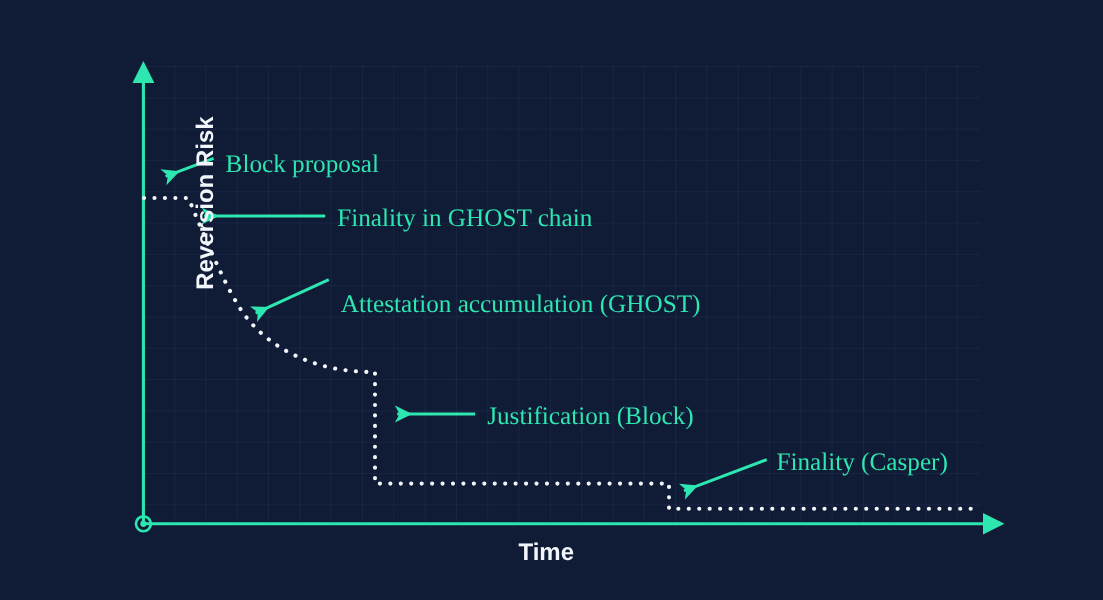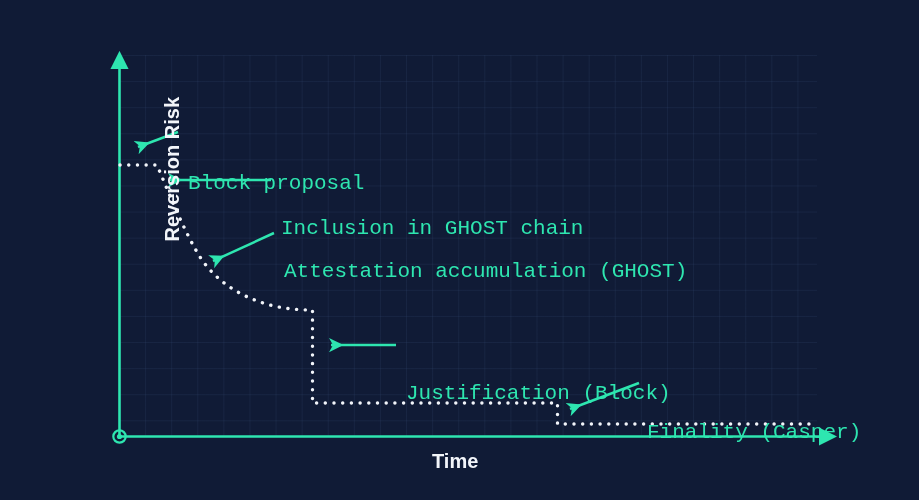--- a/index.html
+++ b/index.html
@@ -4,22 +4,22 @@
 <style>
   html,body{margin:0;padding:0;background:#0f1a33;}
   #stage{position:relative;width:919px;height:500px;background:#101b36;overflow:hidden;
          font-family:"DejaVu Sans Mono", monospace;}
   #gridlayer{position:absolute;left:119px;top:55px;width:698px;height:381px;
      background-image:
        linear-gradient(to right, rgba(120,160,220,.075) 1px, transparent 1px),
        linear-gradient(to bottom, rgba(120,160,220,.075) 1px, transparent 1px);
      background-size:26.1px 26.1px;}
   svg.overlay{position:absolute;left:0;top:0;width:919px;height:500px;}
-  .anno{position:absolute;color:#2ee6b0;font-family:Liberation Mono, monospace;
-        font-size:21px;letter-spacing:0px;white-space:nowrap;margin-top:48px;}
+  .anno{position:absolute;color:#2ee6b0;font-family:Liberation Serif, serif;
+        font-size:21px;letter-spacing:0px;white-space:nowrap;}
   .axlabel{position:absolute;color:#f2f5fa;font-family:"Liberation Sans", sans-serif;
            font-weight:bold;font-size:20px;white-space:nowrap;}
   #ylabel{left:66px;top:160px;width:28px;transform-origin:center;
           transform:rotate(-90deg) translate(0,0);}
   #ylabel span{display:block;transform:translate(-56px,92px);}
   #xlabel{left:432px;top:450px;}
 </style>
 </head>
 <body>
 
@@ -52,22 +52,22 @@
              L 812,424" fill="none" stroke="#f2f5fa" stroke-width="3.4" stroke-linecap="round" stroke-dasharray="0.1 8.6"></path>
 
     <path d="M 178,132 L 138,147" stroke="#2ee6b0" stroke-width="2.5" fill="none" marker-end="url(#annohead)"></path>
     <path d="M 271,180 L 170,180" stroke="#2ee6b0" stroke-width="2.5" fill="none" marker-end="url(#annohead)"></path>
     <path d="M 274,233 L 213,261" stroke="#2ee6b0" stroke-width="2.5" fill="none" marker-end="url(#annohead)"></path>
     <path d="M 396,345 L 331,345" stroke="#2ee6b0" stroke-width="2.5" fill="none" marker-end="url(#annohead)"></path>
     <path d="M 639,383 L 570,409" stroke="#2ee6b0" stroke-width="2.5" fill="none" marker-end="url(#annohead)"></path>
   </svg>
 
   <div class="anno" style="left:188px;top:124px;">Block proposal</div>
-  <div class="anno" style="left:281px;top:169px;">Inclusion in GHOST chain</div>
-  <div class="anno" style="left:284px;top:212px;text-align:center;">Attestation accumulation (GHOST)</div>
+  <div class="anno" style="left:281px;top:169px;">Finality in GHOST chain</div>
+  <div class="anno" style="left:284px;top:241px;text-align:center;">Attestation accumulation (GHOST)</div>
   <div class="anno" style="left:406px;top:334px;">Justification (Block)</div>
   <div class="anno" style="left:647px;top:373px;text-align:right;">Finality (Casper)</div>
 
   <div class="axlabel" id="ylabel">
     <span>Reversion Risk</span>
   </div>
   <div class="axlabel" id="xlabel">Time</div>
 
 </div>
 

